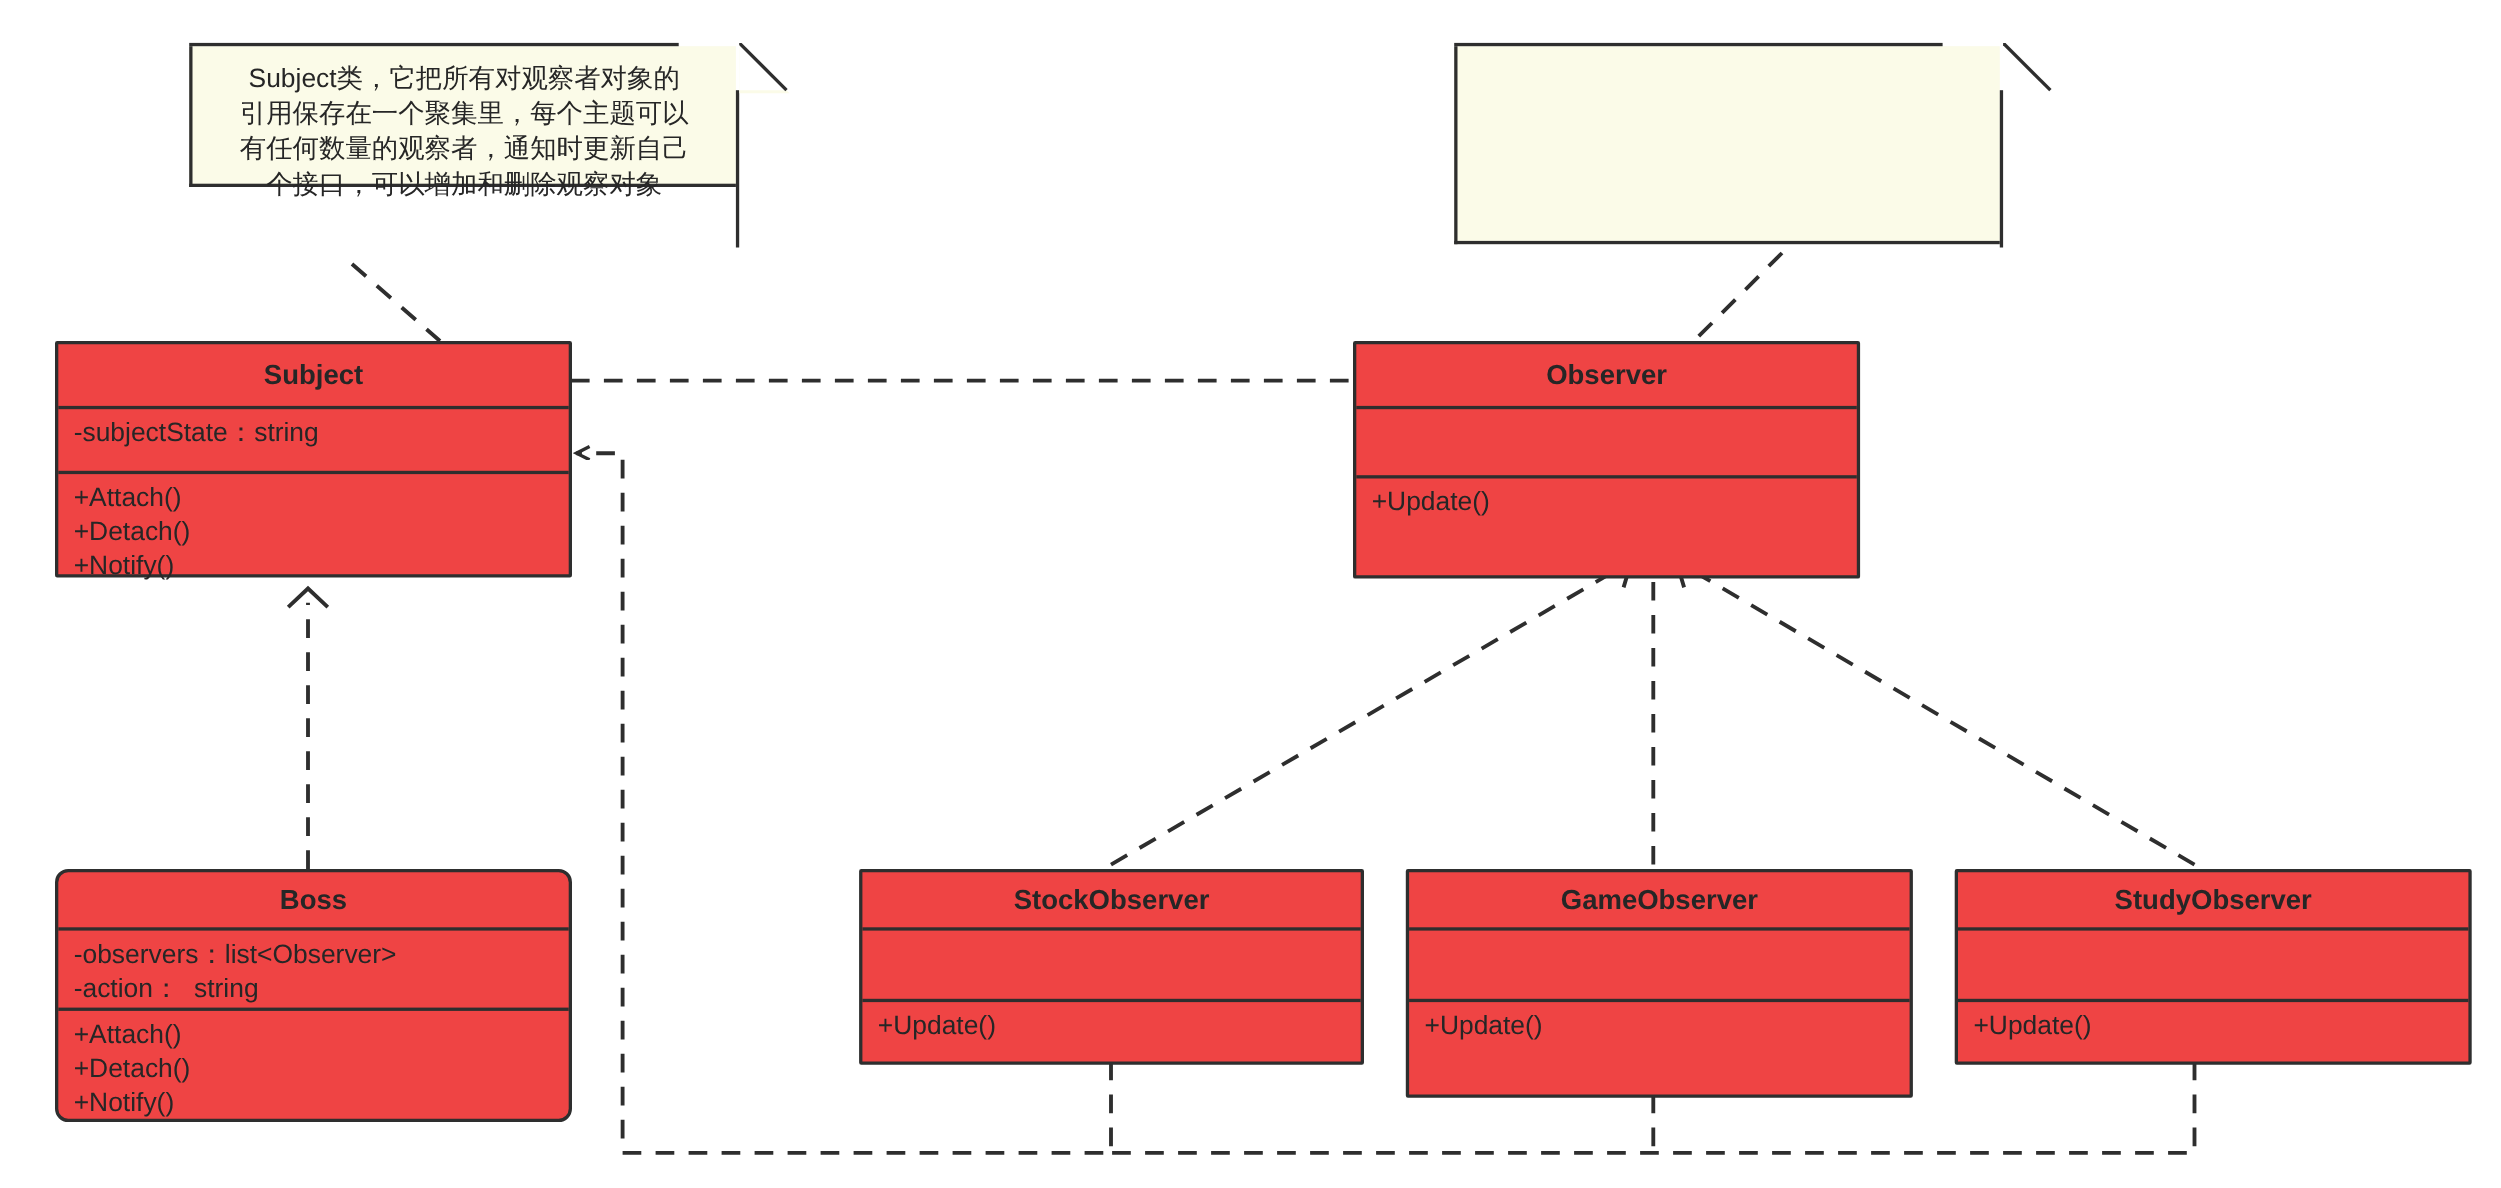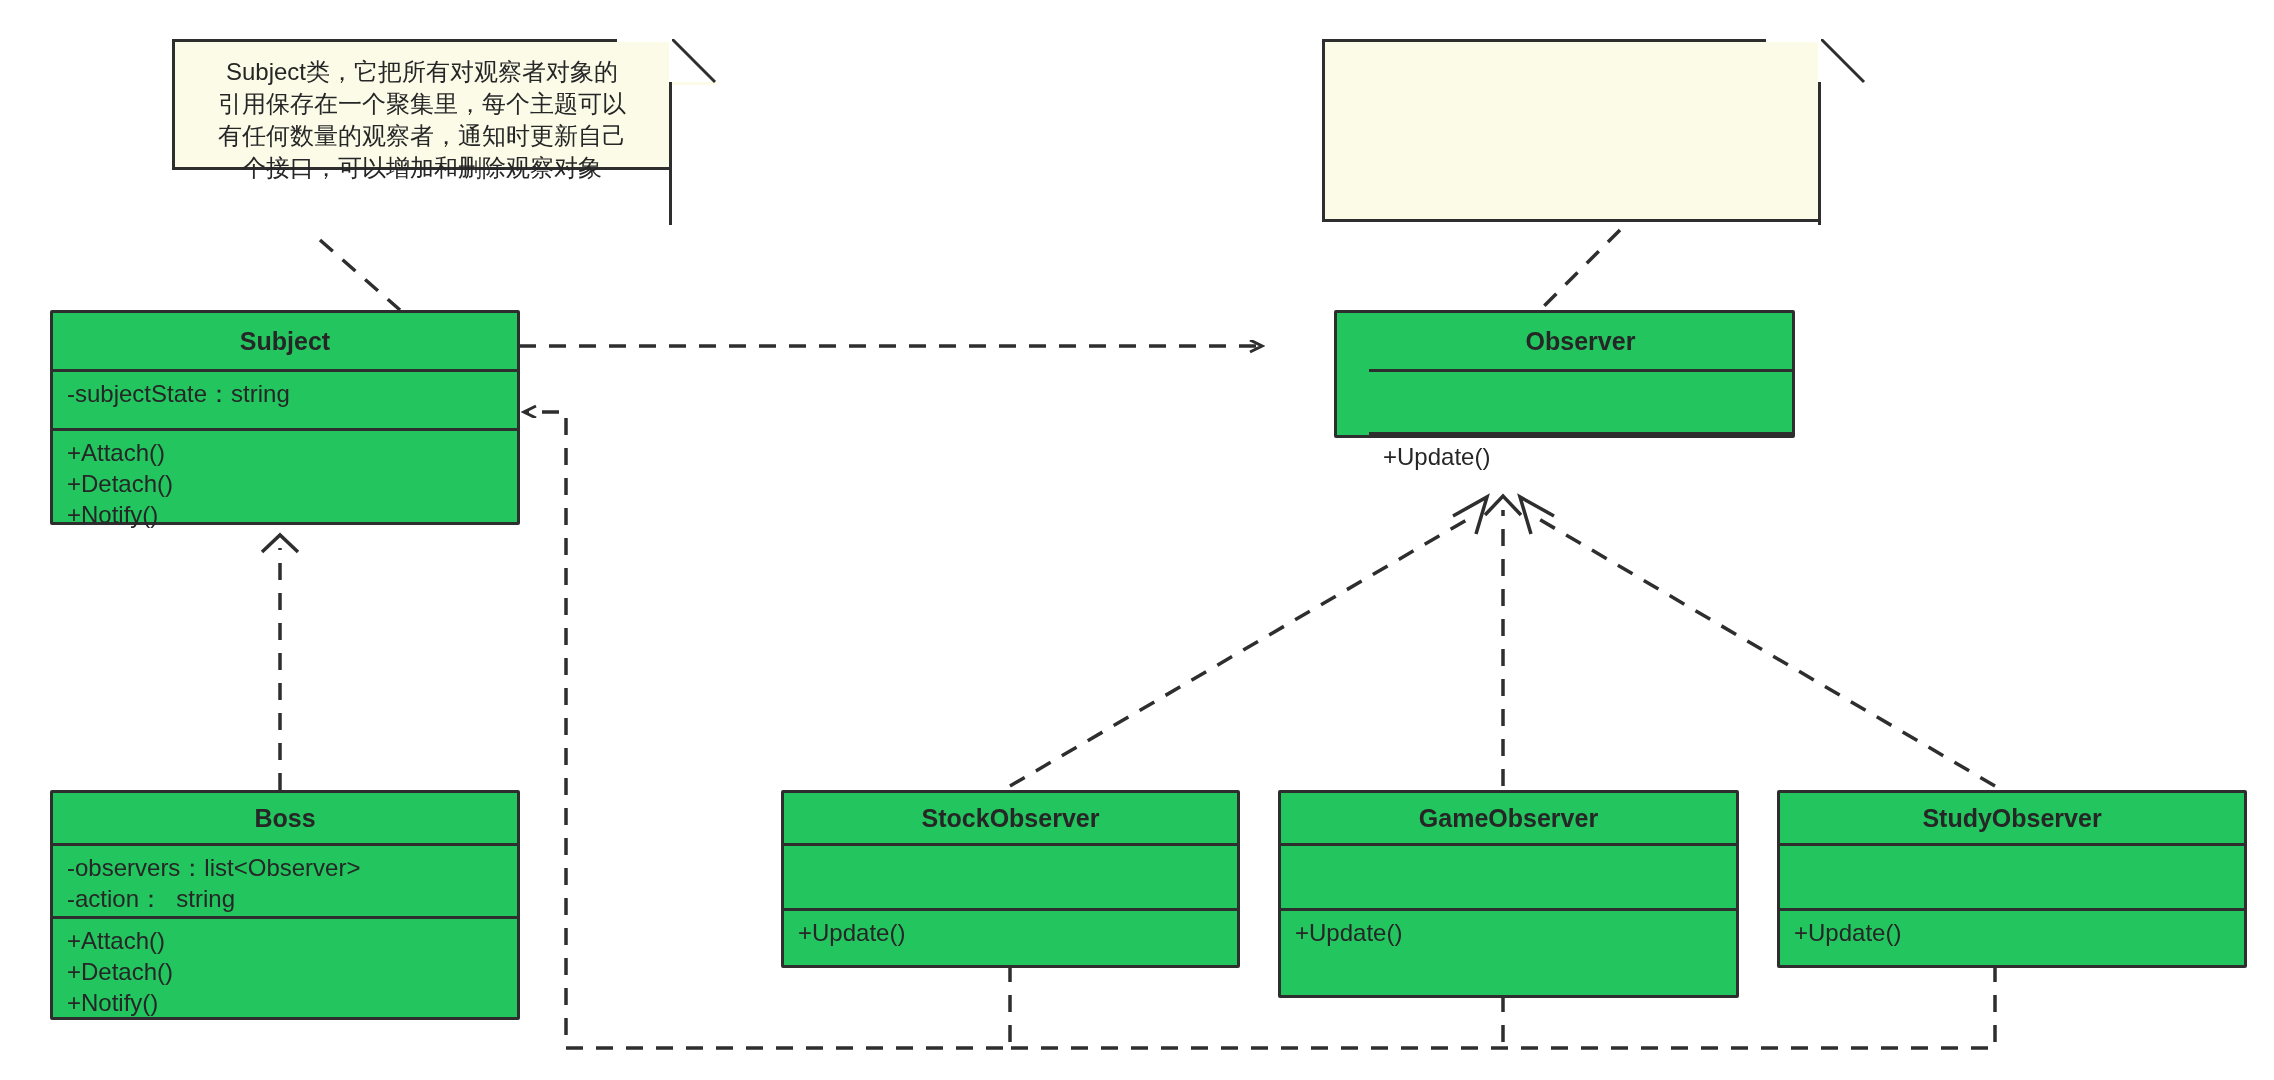--- a/index.html
+++ b/index.html
@@ -24,21 +24,21 @@
     left: 0;
     top: 0;
     width: 2274px;
     height: 1080px;
     pointer-events: none;
   }
 
   
   .uml-class {
     position: absolute;
-    background: #22c55e;
+    background: #ef4444;
     border: 3px solid #2E2E2E;
     box-sizing: border-box;
     border-radius: 2px;
   }
   .uml-name {
     text-align: center;
     font-weight: bold;
     font-size: 25px;
     color: #262626;
     line-height: 1;
@@ -207,31 +207,31 @@
       <div class="uml-member">-subjectState：string</div>
     </div>
     <div class="uml-sep"></div>
     <div class="uml-compartment">
       <div class="uml-member">+Attach()</div>
       <div class="uml-member">+Detach()</div>
       <div class="uml-member">+Notify()</div>
     </div>
   </div>
 
-  <div class="uml-class" style="left:1334px; top:310px; width:461px; height:128px;padding-left:32px;">
+  <div class="uml-class" style="left:1230px; top:310px; width:461px; height:216px;">
     <div class="uml-name" style="height:56px;">Observer</div>
     <div class="uml-sep"></div>
     <div class="uml-compartment empty" style="height:60px;"></div>
     <div class="uml-sep"></div>
     <div class="uml-compartment">
       <div class="uml-member">+Update()</div>
     </div>
   </div>
 
-  <div class="uml-class" style="left:50px; top:790px; width:470px; height:230px;">
+  <div class="uml-class" style="left:50px; top:790px; width:470px; height:230px;border-radius:12px;">
     <div class="uml-name" style="height:50px;">Boss</div>
     <div class="uml-sep"></div>
     <div class="uml-compartment" style="height:70px;">
       <div class="uml-member">-observers：list&lt;Observer&gt;</div>
       <div class="uml-member">-action：  string</div>
     </div>
     <div class="uml-sep"></div>
     <div class="uml-compartment">
       <div class="uml-member">+Attach()</div>
       <div class="uml-member">+Detach()</div>

